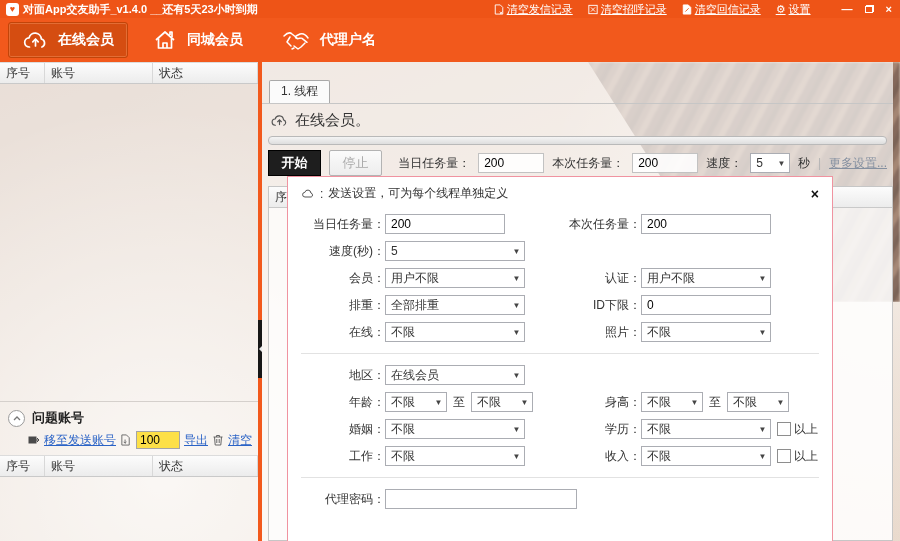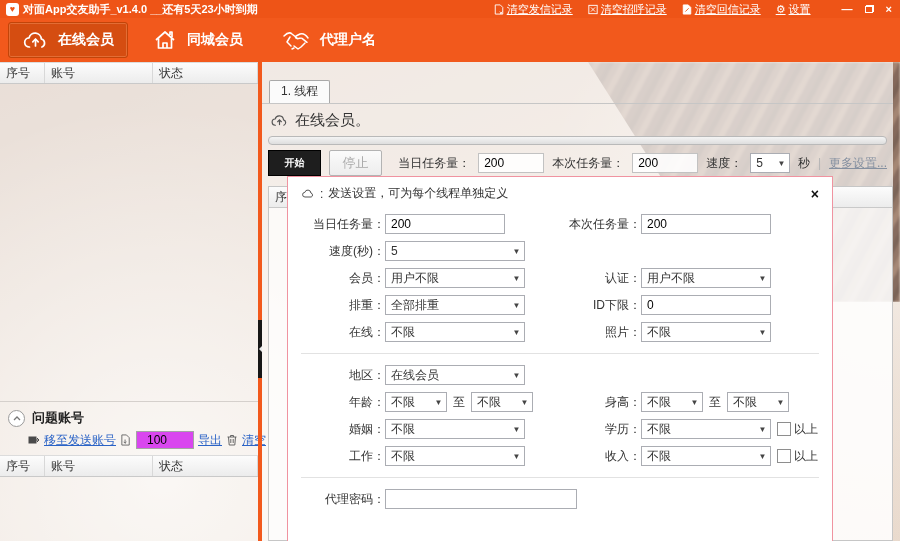--- a/index.html
+++ b/index.html
@@ -52,41 +52,41 @@
   .side-links{display:flex;align-items:center;gap:4px;padding:1px 6px 6px 28px;font-size:12px;white-space:nowrap;}
   a.blue{color:#2b63c6;text-decoration:underline;cursor:pointer;}
   .ico12{width:12px;height:12px;flex:none;}
   .cb{width:12px;height:12px;border:1px solid #8e8e8e;background:#fff;display:inline-block;flex:none;position:relative;}
   .thead{display:flex;background:linear-gradient(#fcfcfc,#ececec);border-top:1px solid #dcdcdc;
     border-bottom:1px solid #c9c9c9;height:20px;align-items:stretch;font-size:12px;color:#333;flex:none;}
   .th{padding:0 6px;border-right:1px solid #d8d8d8;display:flex;align-items:center;white-space:nowrap;}
   .sec1-body{flex:1;}
   .sec2-top{border-top:1px solid #d5d0cc;}
   .sec2-body{height:64px;}
-  .num-inp{width:36px;height:16px;border:1px solid #a5a5a5;background:#d946ef;font-size:12px;padding:0 10px;}
+  .num-inp{width:36px;height:16px;border:1px solid #a5a5a5;background:#fde047;font-size:12px;padding:0 3px;}
   .hamb{font-size:13px;color:#444;line-height:1;}
 
   
   .vsplit{position:absolute;left:258px;top:62px;width:4px;bottom:0;background:#f2591c;z-index:20;}
   .vsplit-handle{position:absolute;left:0;top:258px;width:4px;height:58px;background:#161616;cursor:pointer;
     display:flex;align-items:center;justify-content:center;}
   .vsplit-handle i{display:block;width:0;height:0;border-top:3px solid transparent;border-bottom:3px solid transparent;
     border-right:3px solid #e8e8e8;}
 
   
   .main{position:absolute;left:262px;top:62px;right:7px;bottom:0;z-index:5;
     background:rgba(253,252,251,0.70);display:flex;flex-direction:column;}
   .main-tabs{display:flex;padding:18px 0 0 7px;border-bottom:1px solid #c6c6c6;flex:none;}
   .doc-tab{background:#fbfbfb;border:1px solid #a9a9a9;border-bottom:none;padding:2px 11px 3px;font-size:12px;
     border-radius:2px 2px 0 0;cursor:pointer;white-space:nowrap;}
   .heading{display:flex;align-items:center;gap:6px;padding:7px 8px 3px;font-size:15px;color:#333;flex:none;}
   .hbar{margin:3px 6px 2px;height:7px;background:linear-gradient(#f4f4f4,#dedede);border:1px solid #b9b9b9;
     border-radius:4px;flex:none;cursor:pointer;}
   .toolbar{display:flex;align-items:center;padding:3px 6px 5px;gap:8px;flex:none;white-space:nowrap;}
-  .btn-start{background:#1e1e1e;color:#fff;width:64px;height:24px;font-weight:bold;font-size:10px;
+  .btn-start{background:#1e1e1e;color:#fff;width:64px;height:24px;font-weight:bold;font-size:13px;
     display:flex;align-items:center;justify-content:center;border:1px solid #000;cursor:pointer;}
   .btn-stop{background:linear-gradient(#fbfbfb,#ededed);color:#a9a9a9;width:64px;height:24px;font-size:13px;
     border:1px solid #b3b3b3;border-radius:2px;display:flex;align-items:center;justify-content:center;cursor:pointer;}
   .tb-sp{flex:1;}
   .fld-lab{color:#333;}
   .tb-inp{width:54px;height:18px;border:1px solid #c2c2c2;background:rgba(255,255,255,0.88);padding:0 5px;font-size:12px;}
   .combo{border:1px solid #abadb3;background:#fff;height:20px;display:flex;align-items:center;
     padding-left:5px;box-sizing:border-box;cursor:pointer;}
   .combo .arr{margin-left:auto;width:15px;text-align:center;color:#444;font-size:8px;}
   .combo-speed{width:48px;}

